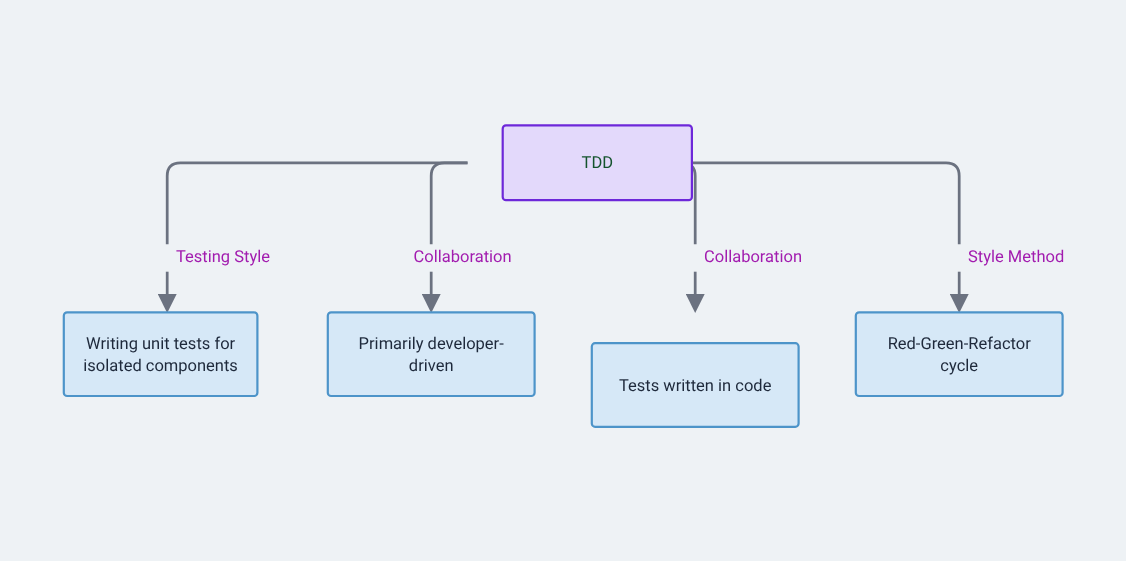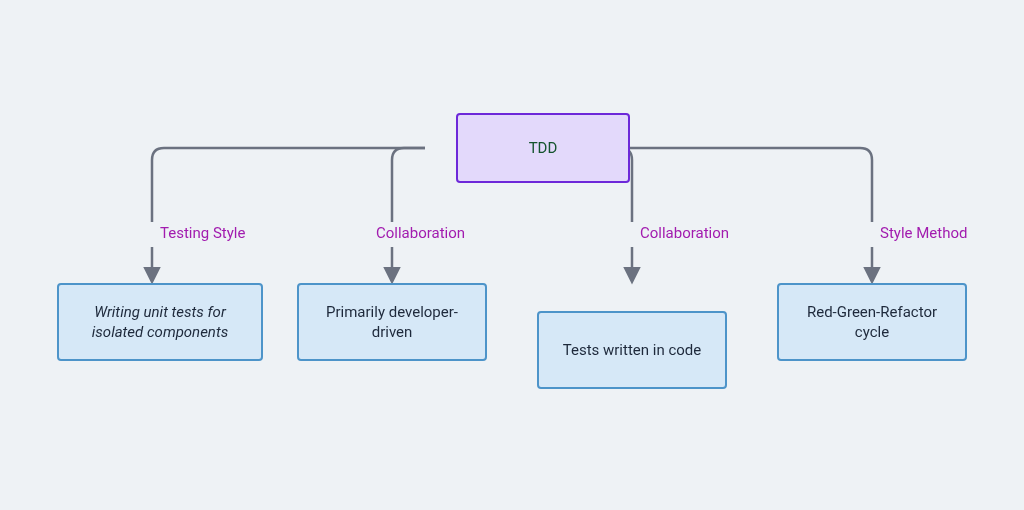--- a/index.html
+++ b/index.html
@@ -75,21 +75,21 @@
 
 <div class="node root-node" style="left:425px; top:113px; width:174px; height:70px;">
   <span>TDD</span>
 </div>
 
 <div class="edge-label" style="left:160px; top:224px;">Testing Style</div>
 <div class="edge-label" style="left:376px; top:224px;">Collaboration</div>
 <div class="edge-label" style="left:640px; top:224px;">Collaboration</div>
 <div class="edge-label" style="left:880px; top:224px;">Style Method</div>
 
-<div class="node child-node" style="left:57px; top:283px; width:206px; height:78px;font-style:italic;">
+<div class="node child-node" style="left:57px; top:283px; width:178px; height:78px;">
   <span>Writing unit tests for isolated components</span>
 </div>
 <div class="node child-node" style="left:297px; top:283px; width:190px; height:78px;">
   <span>Primarily developer-driven</span>
 </div>
 <div class="node child-node" style="left:537px; top:283px; width:190px; height:78px;margin-top:28px;">
   <span>Tests written in code</span>
 </div>
 <div class="node child-node" style="left:777px; top:283px; width:190px; height:78px;justify-content:flex-end;">
   <span>Red-Green-Refactor cycle</span>

